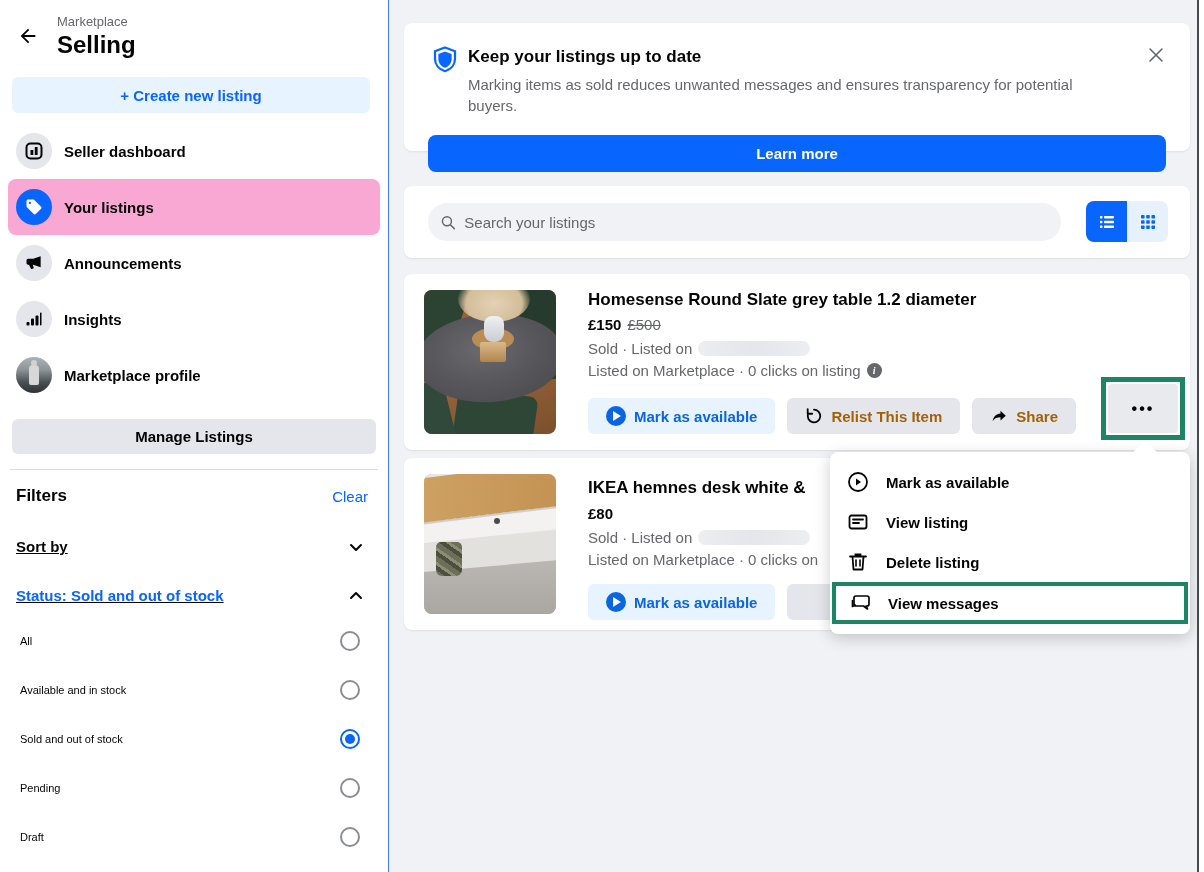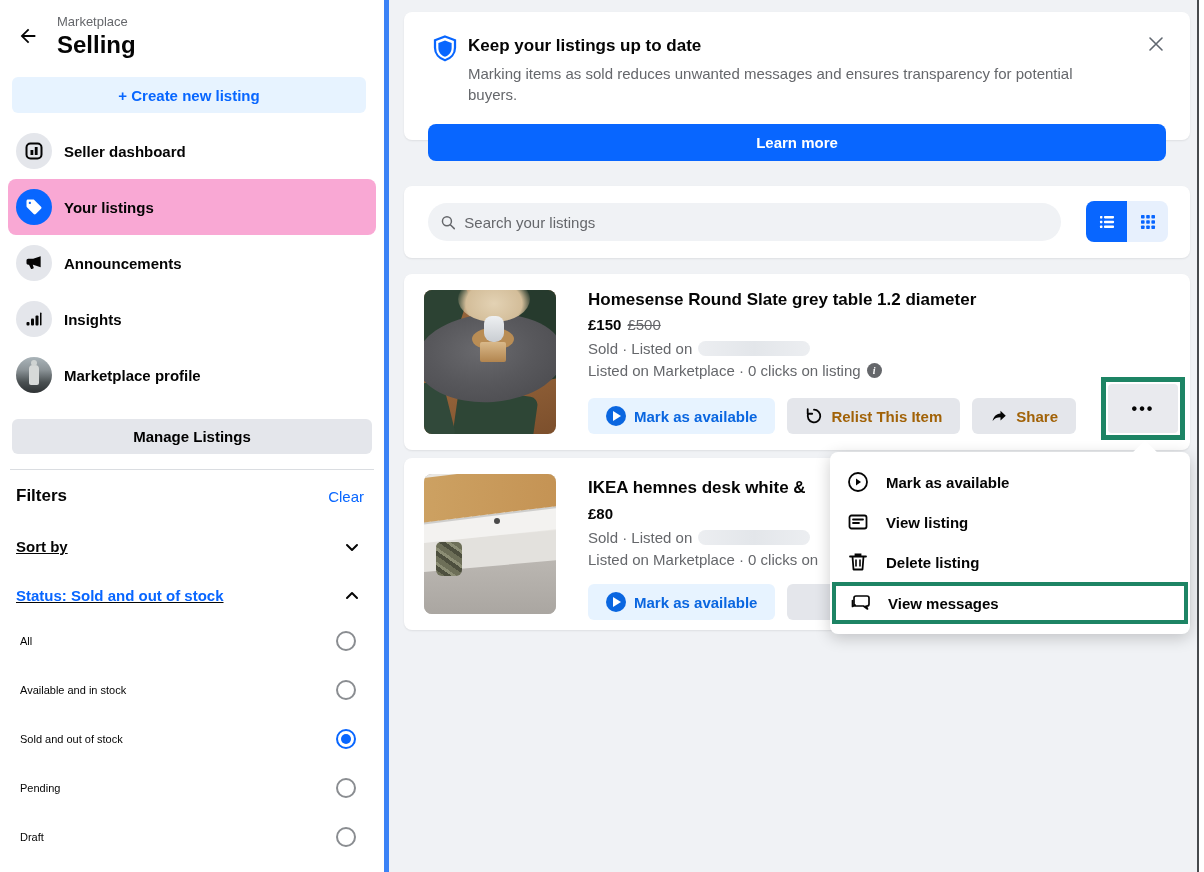--- a/index.html
+++ b/index.html
@@ -1,20 +1,20 @@
 <!DOCTYPE html>
 <html><head>
 <meta charset="utf-8">
 <style>
   * { margin:0; padding:0; box-sizing:border-box; }
   html,body { width:1204px; height:872px; overflow:hidden; }
   body { font-family:"Liberation Sans", sans-serif; background:#f0f2f5; color:#050505; position:relative; }
 
   
-  .sidebar { position:absolute; left:0; top:0; width:389px; height:872px; background:#fff; border-right:5px solid #3b82f6; }
+  .sidebar { position:absolute; left:0; top:0; width:389px; height:872px; background:#fff; border-right:1px solid #3b82f6; }
   .sb-header { position:relative; padding:14px 16px 0 16px; }
   .back-btn { position:absolute; left:14px; top:22px; width:28px; height:28px; display:flex; align-items:center; justify-content:center; border-radius:50%; cursor:pointer; }
   .sb-head-text { margin-left:41px; }
   .sb-breadcrumb { font-size:13px; color:#65676b; }
   .sb-title { font-size:24px; font-weight:bold; margin-top:2px; }
   .create-btn { margin:18px 18px 0 12px; height:36px; background:#e7f3ff; color:#0866ff; font-weight:bold; font-size:15px; border:none; border-radius:6px; width:calc(100% - 30px); display:flex; align-items:center; justify-content:center; cursor:pointer; }
   .nav { padding:10px 8px 0 8px; }
   .nav-item { display:flex; align-items:center; gap:12px; height:56px; padding:0 8px; border-radius:8px; cursor:pointer; }
   .nav-item.selected { background:#f9a8d4; }
   .nav-icon { width:36px; height:36px; border-radius:50%; background:#e4e6eb; display:flex; align-items:center; justify-content:center; flex:0 0 36px; }
@@ -37,21 +37,21 @@
   .option-label { font-size:11px; }
   .radio { width:20px; height:20px; border-radius:50%; border:2px solid #8a8d91; background:#fff; position:relative; }
   .radio.checked { border-color:#0866ff; }
   .radio.checked::after { content:""; position:absolute; left:3px; top:3px; width:10px; height:10px; border-radius:50%; background:#0866ff; }
 
   
   .main { position:absolute; left:390px; top:0; width:814px; height:872px; background:#f0f2f5; }
   .card { position:absolute; left:14px; width:786px; background:#fff; border-radius:8px; box-shadow:0 1px 2px rgba(0,0,0,.08); }
 
   
-  .banner { top:12px; height:128px; }
+  .banner { top:23px; height:128px; }
   .banner-icon { position:absolute; left:26px; top:22px; }
   .banner-title { position:absolute; left:64px; top:24px; font-size:17px; font-weight:bold; }
   .banner-body { position:absolute; left:64px; top:51px; width:630px; font-size:15px; color:#65676b; line-height:1.4; }
   .banner-close { position:absolute; right:20px; top:18px; width:28px; height:28px; display:flex; align-items:center; justify-content:center; cursor:pointer; border-radius:50%; }
   .learn-btn { position:absolute; left:24px; right:24px; top:112px; height:37px; background:#0866ff; color:#fff; border:none; border-radius:8px; font-size:15px; font-weight:bold; cursor:pointer; font-family:inherit; }
 
   
   .searchbar { top:186px; height:72px; }
   .search-pill { position:absolute; left:24px; top:17px; width:633px; height:38px; background:#f0f2f5; border-radius:19px; display:flex; align-items:center; padding:0 12px; gap:8px; }
   .search-pill input { border:none; background:transparent; outline:none; font-size:15px; font-family:inherit; color:#050505; width:100%; }

